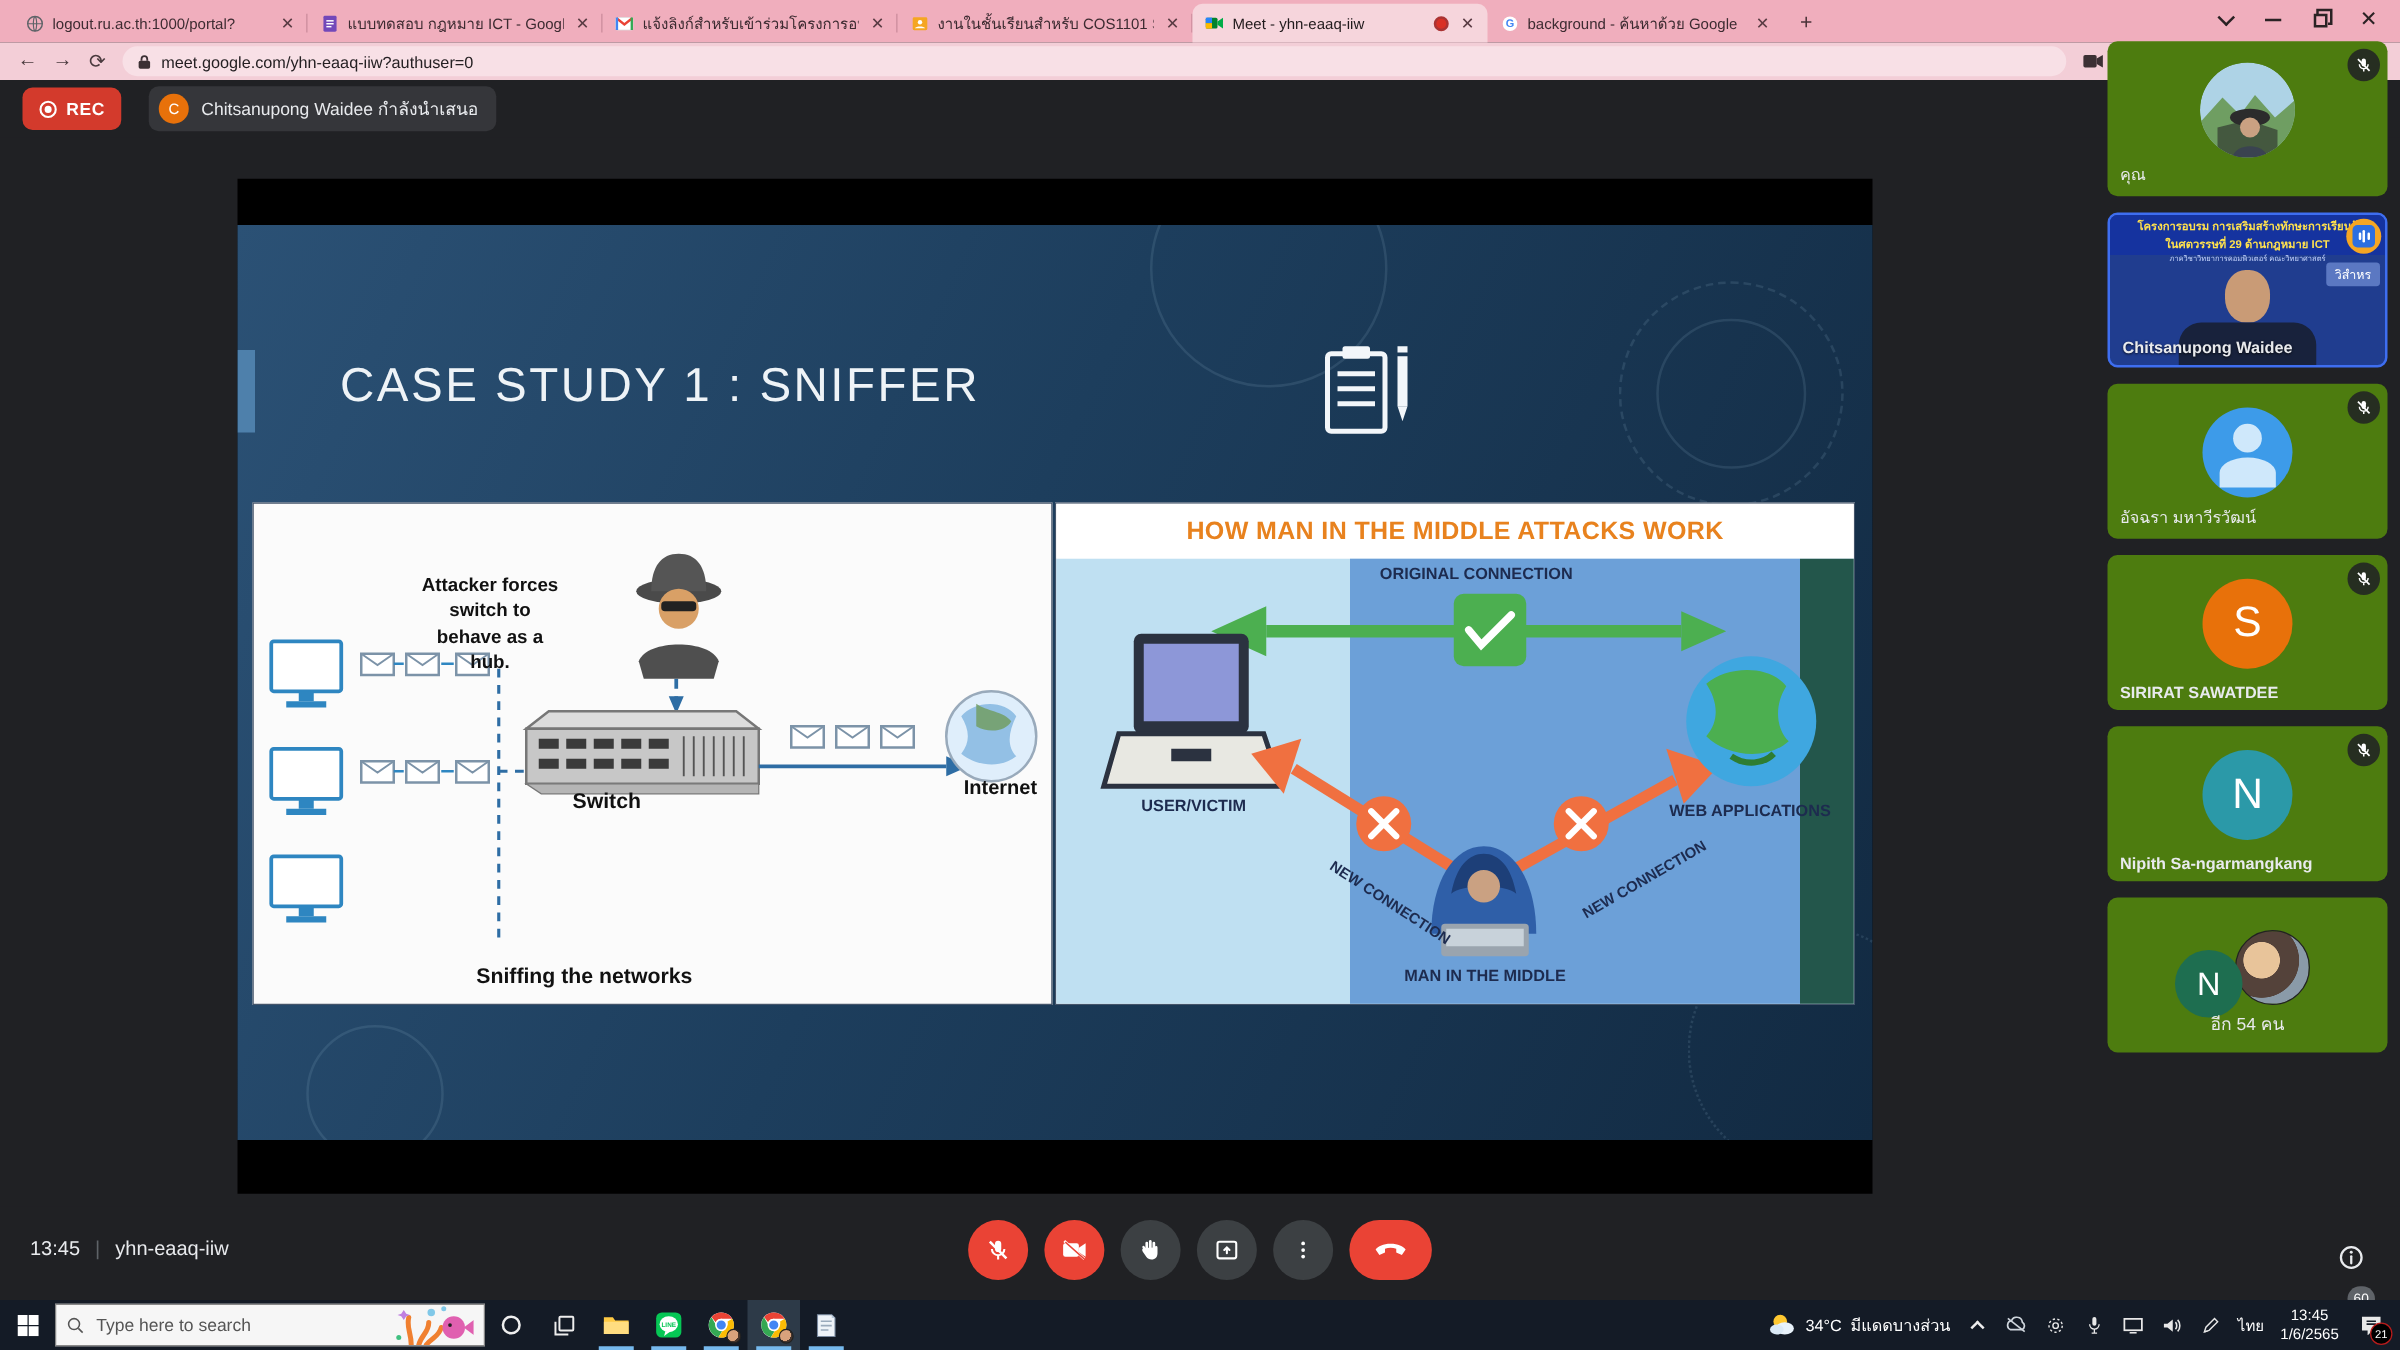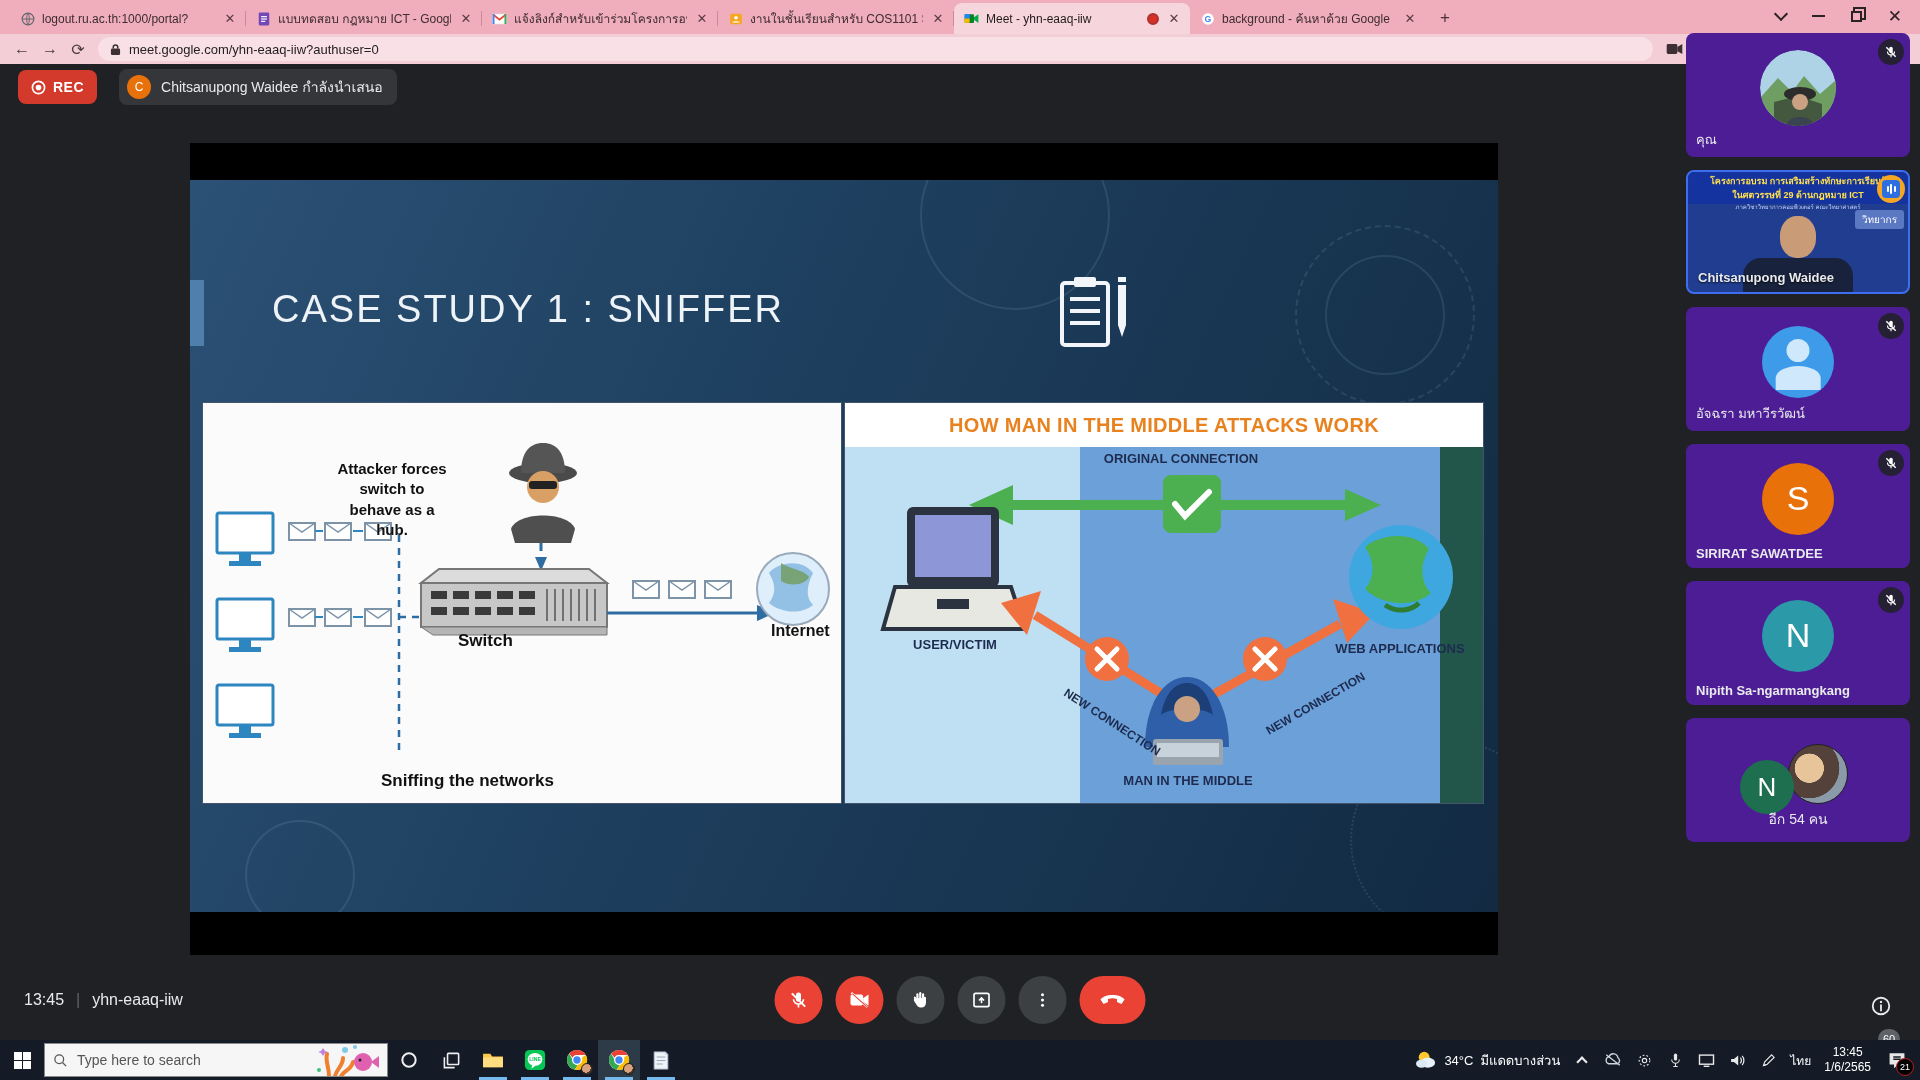--- a/index.html
+++ b/index.html
@@ -48,21 +48,21 @@
   #pl-caption { left:178px; top:368px; font-size:17px; }
   #pr-head { position:absolute; left:0; top:0; width:638px; height:44px; background:#fff; display:flex; align-items:center; justify-content:center; }
   #pr-title { color:#e8821e; font-weight:bold; font-size:20px; letter-spacing:.3px; }
   #pr-body { position:absolute; left:0; top:44px; width:638px; height:356px; background:#bfe0f2; }
   #pr-body .midblue { position:absolute; left:235px; top:0; width:360px; height:356px; background:#6ca0d8; }
   #pr-body .darkband { position:absolute; left:595px; top:0; width:43px; height:356px; background:#23564b; }
   .prlabel { position:absolute; color:#1d2b4f; font-weight:bold; font-size:13px; text-align:center; }
 
   
   #sidebar { position:absolute; left:1686px; top:33px; width:224px; }
-  .tile { position:relative; width:224px; height:124px; background:#4c1d95; border-radius:8px; margin-bottom:13px; }
+  .tile { position:relative; width:224px; height:124px; background:#4d7c0f; border-radius:8px; margin-bottom:13px; }
   .tile .pname { position:absolute; left:10px; bottom:7px; color:#e8eaed; font-size:13px; white-space:nowrap; }
   .micchip { position:absolute; top:6px; right:6px; width:26px; height:26px; border-radius:50%; background:rgba(32,33,36,.85); display:flex; align-items:center; justify-content:center; color:#fff; }
   .bigavatar { position:absolute; left:50%; top:44%; transform:translate(-50%,-50%); border-radius:50%; }
   .initial { display:flex; align-items:center; justify-content:center; color:#fff; }
   #tile-video { background:#203d8f; border:2px solid #3e6ef0; overflow:hidden; }
   #tv-banner { position:absolute; left:0; top:0; width:100%; height:32px; background:#15339f; text-align:center; color:#ffe14d; padding-top:2px; }
   #tv-banner .l1 { font-size:9px; font-weight:bold; }
   #tv-banner .l2 { font-size:9px; font-weight:bold; }
   #tv-banner .l3 { font-size:6px; color:#c7d6ff; }
   #tv-audio { position:absolute; top:3px; right:3px; width:28px; height:28px; border-radius:50%; background:#f5a623; display:flex; align-items:center; justify-content:center; }
@@ -464,21 +464,21 @@
     </div>
     <div id="tv-person-head"></div>
     <div id="tv-person-body"></div>
     <div id="tv-audio">
         <span class="sq">
           <span class="bar" style="height:6px;"></span>
           <span class="bar" style="height:10px;"></span>
           <span class="bar" style="height:6px;"></span>
         </span>
       </div>
-    <div id="tv-badge">วิทยากร</div>
+    <div id="tv-badge">วิสำหร</div>
     <div class="pname">Chitsanupong Waidee</div>
   </div>
 
   <div class="tile">
     <div class="bigavatar sil" style="width:72px;height:72px;overflow:hidden;"></div>
     <div class="micchip">
         <svg width="14" height="14" viewBox="0 0 24 24" fill="#fff">
           <path d="M12 3a3 3 0 0 1 3 3v5a3 3 0 0 1-6 0V6a3 3 0 0 1 3-3z"></path>
           <path d="M6 11a6 6 0 0 0 12 0M12 17v4" fill="none" stroke="#fff" stroke-width="2"></path>
           <path d="M4 4l16 16" stroke="#fff" stroke-width="2.4"></path>

